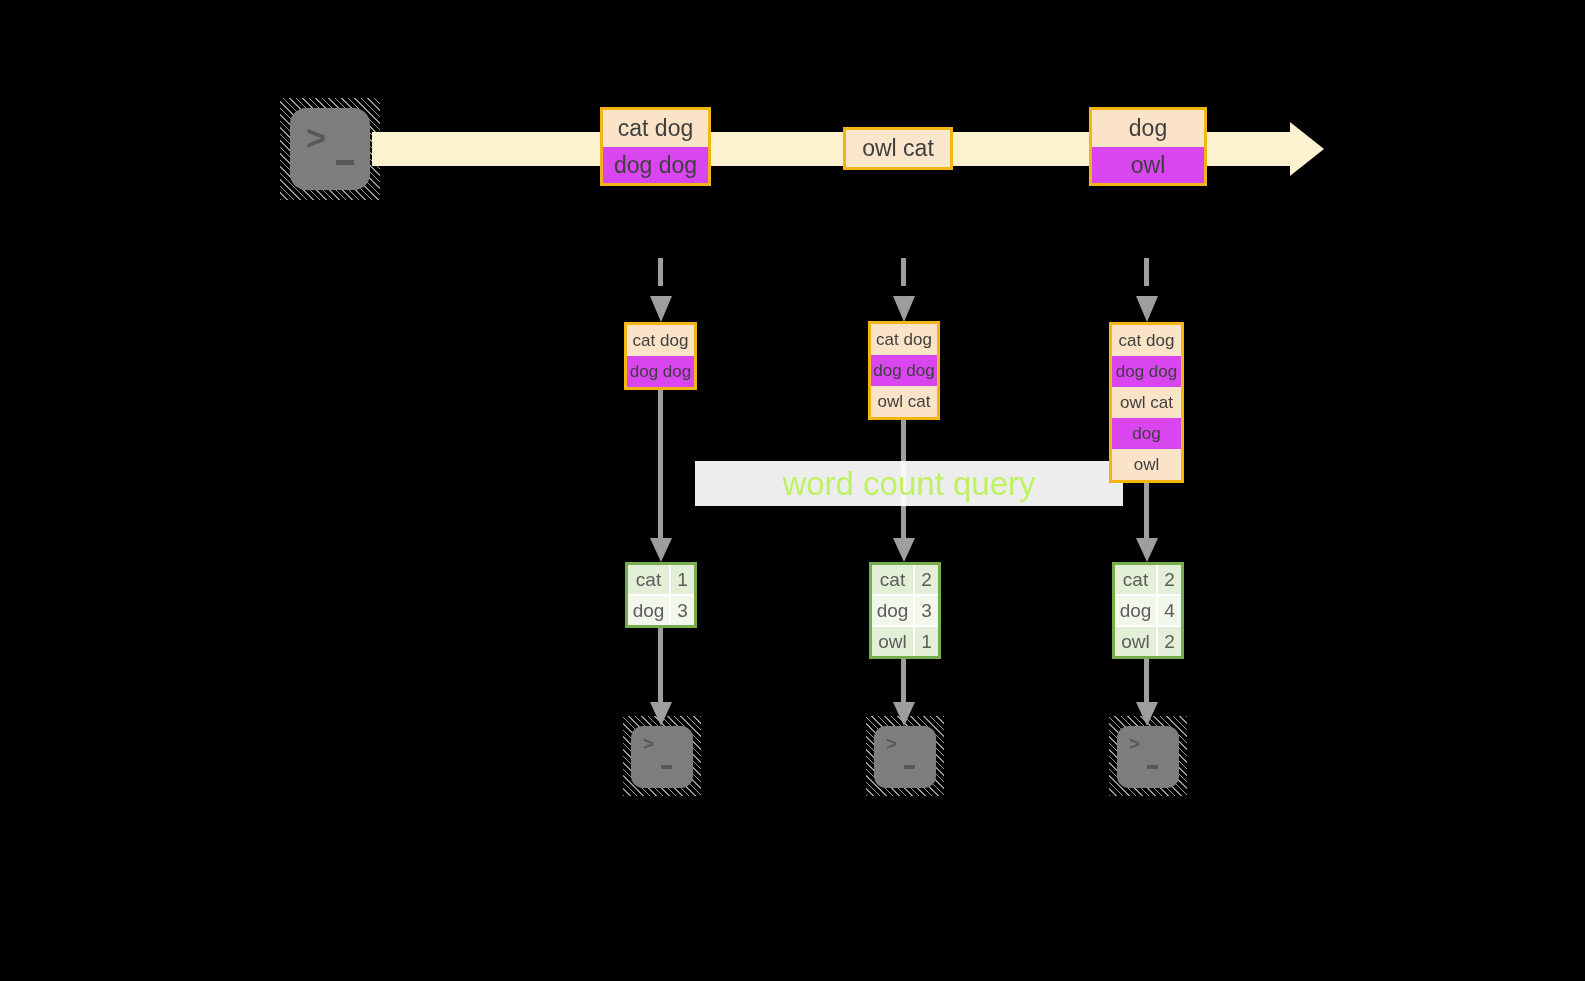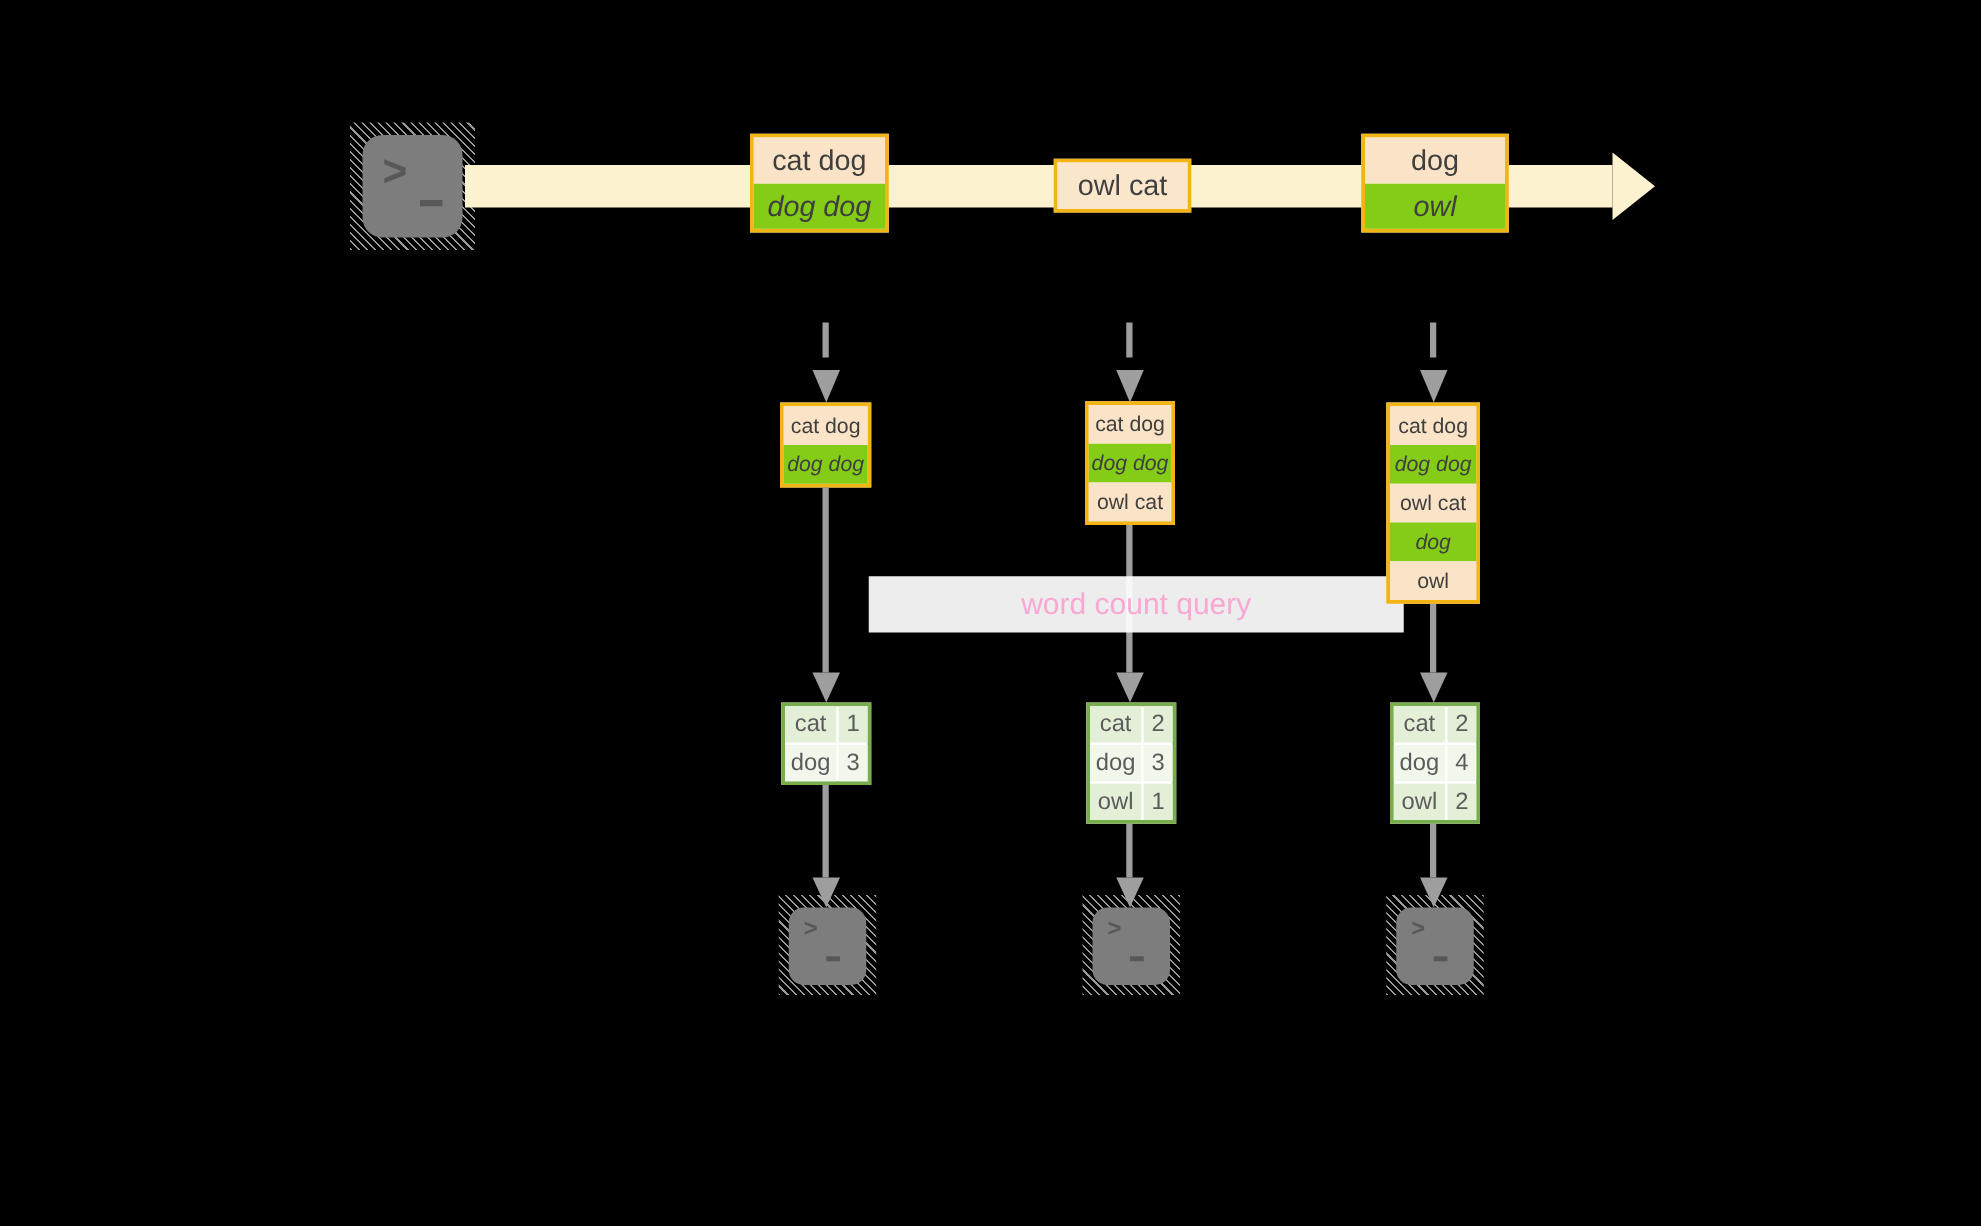--- a/index.html
+++ b/index.html
@@ -30,37 +30,37 @@
     border-top:27px solid transparent;border-bottom:27px solid transparent;
     border-left:34px solid #fcf2d0;
   }
   
   .obox{position:absolute;border:3px solid #f3b513;box-sizing:border-box;background:#fdf3e2;}
   .orow{display:block;text-align:center;color:#3f3f3f;white-space:nowrap;overflow:hidden;}
   .orow.big{height:36.5px;line-height:36.5px;font-size:23px;}
   .orow.one{height:37px;line-height:37px;font-size:23px;}
   .orow.small{height:31px;line-height:31px;font-size:17px;}
   .peach{background:#fae3c6;}
-  .cream{background:#84cc16;font-style:italic;}
+  .cream{background:#d946ef;}
   .single{background:#fae6cb;}
   .above{z-index:4;}
   
   .vdash,.vline{position:absolute;width:5px;background:#9e9e9e;}
   .vline{z-index:1;}
   .ahead{
     position:absolute;width:0;height:0;z-index:1;
     border-left:11px solid transparent;border-right:11px solid transparent;
     border-top:26px solid #9e9e9e;
   }
   .ahead.sm{border-left-width:11px;border-right-width:11px;border-top-width:24px;}
   
   .qband{position:absolute;left:695px;top:461px;width:428px;height:45px;background:rgba(255,255,255,0.93);z-index:2;}
   .qlabel{
     position:absolute;left:695px;top:461px;width:428px;height:45px;line-height:45px;
-    text-align:center;font-size:24px;font-weight:400;color:#f9a8d4;z-index:3;white-space:nowrap;
+    text-align:center;font-size:33px;font-weight:400;color:#bef264;z-index:3;white-space:nowrap;
   }
   
   .gtable{
     position:absolute;box-sizing:border-box;border:3px solid #78ad4d;background:#fff;
     display:grid;grid-template-columns:41px 23px;gap:2px;width:72px;z-index:1;
   }
   .gcell{
     height:29px;display:flex;align-items:center;justify-content:center;
     font-size:19px;color:#5c5c5c;
   }

